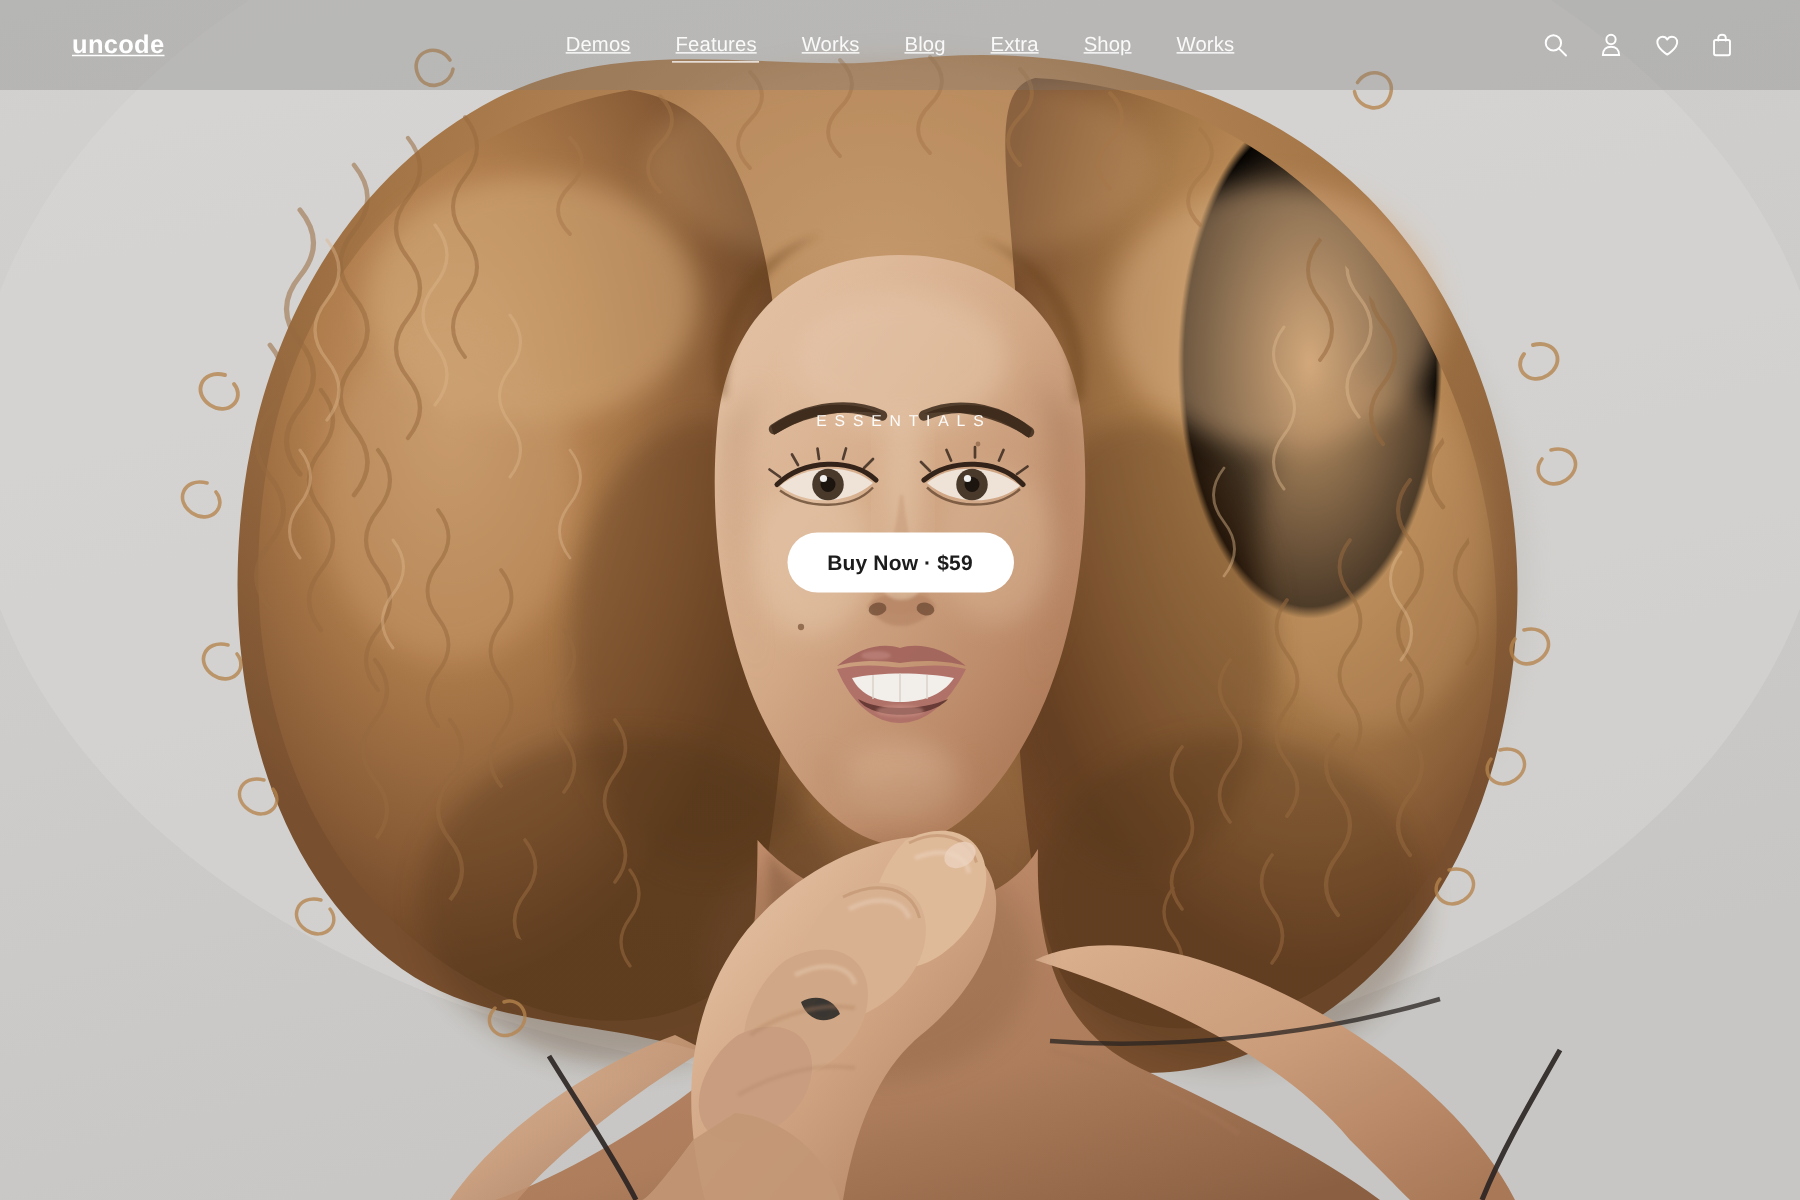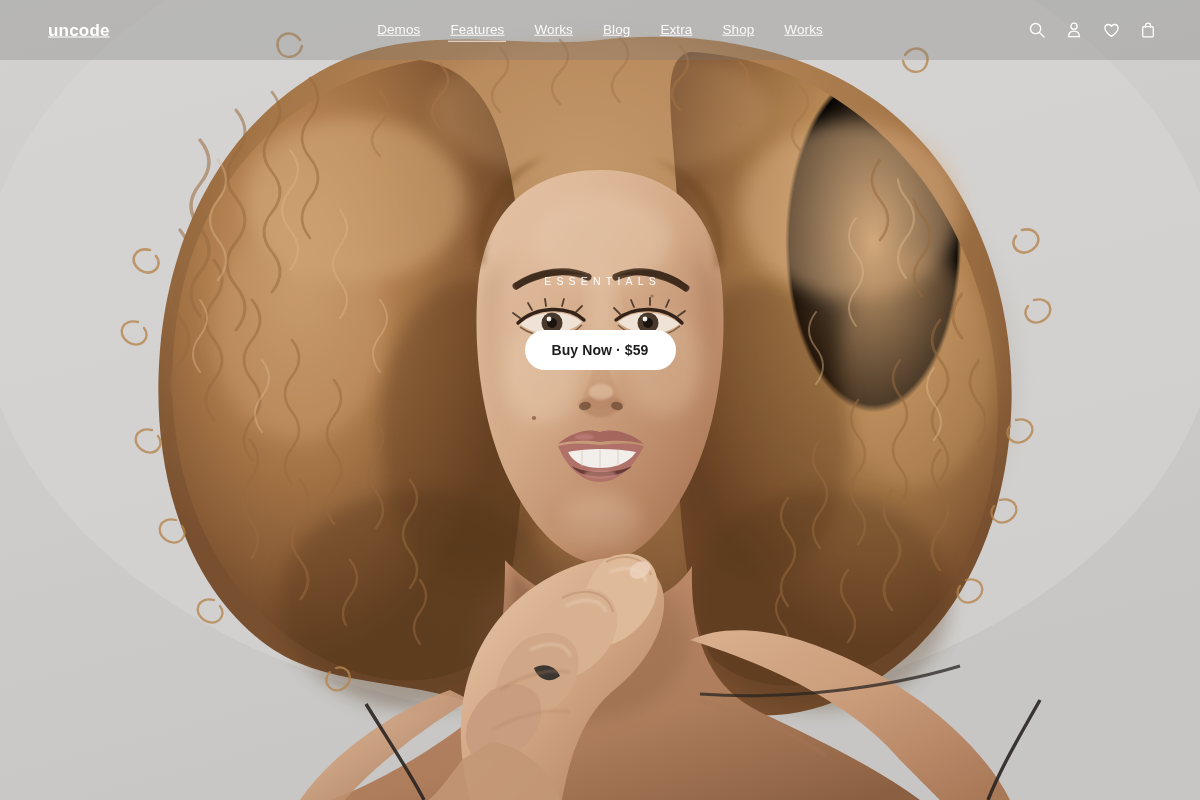--- a/index.html
+++ b/index.html
@@ -91,21 +91,21 @@
   #hero-heading {
     color:#fff;
     font-size:52px;
     font-weight:300;
     line-height:1.18;
     letter-spacing:-0.4px;
     white-space:nowrap;
   }
   #hero-heading .hl { display:block; }
   #buy-now-button {
-    margin-top:21px;
+    margin-top:46px;
     background:#ffffff;
     color:#1c1c1c;
     border:none;
     border-radius:999px;
     height:40px;
     padding:0 27px;
     font-family:"Liberation Sans", sans-serif;
     font-size:14px;
     font-weight:600;
     letter-spacing:0.1px;

